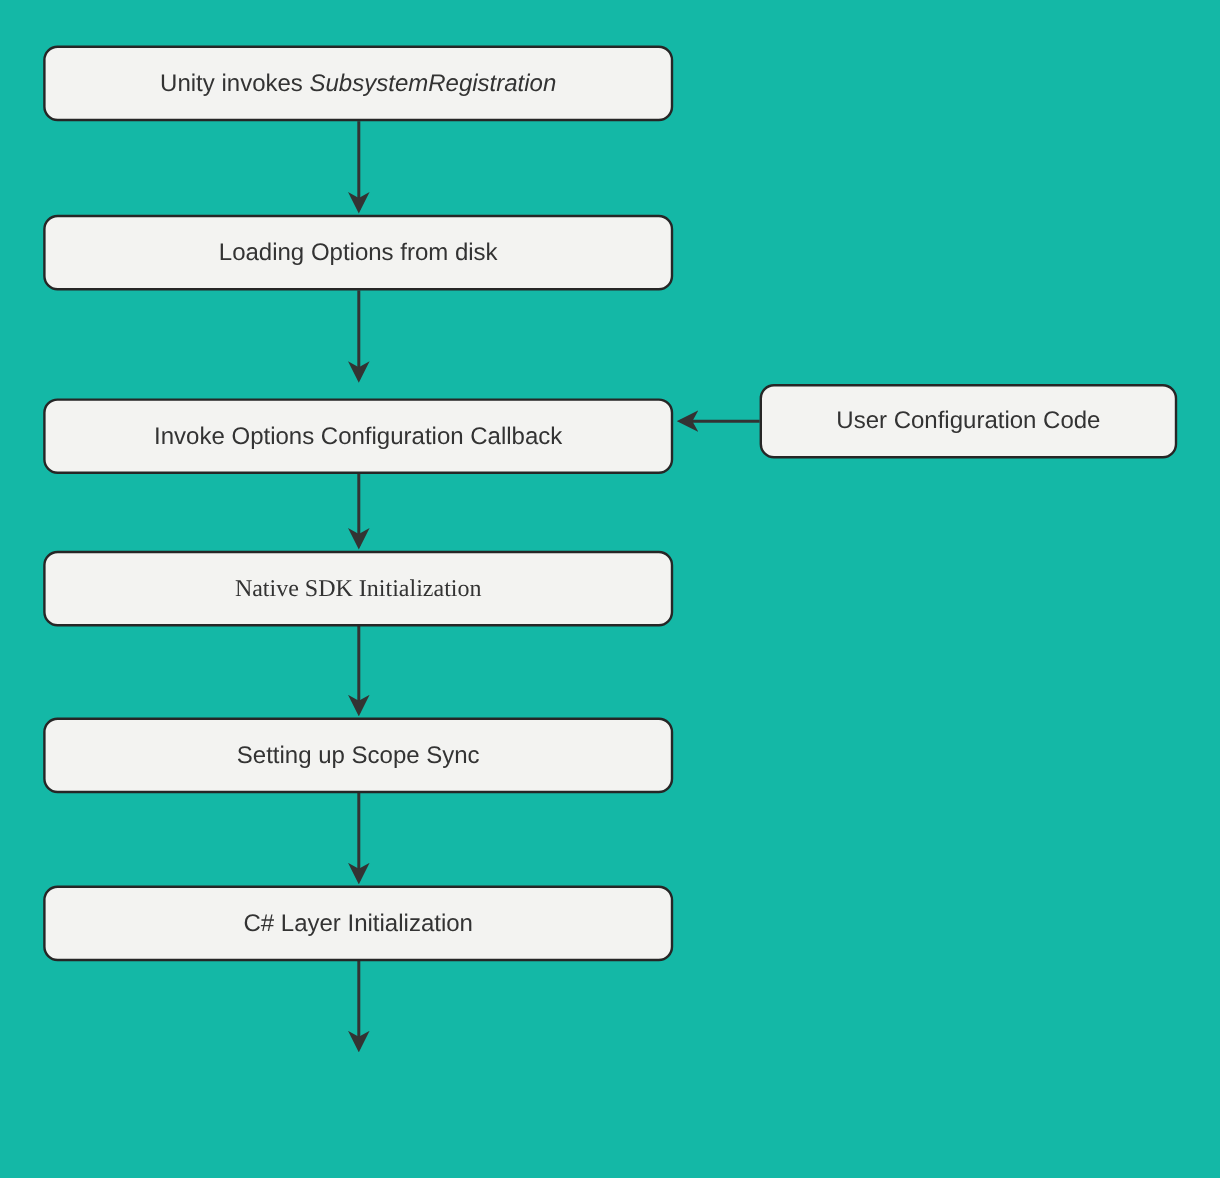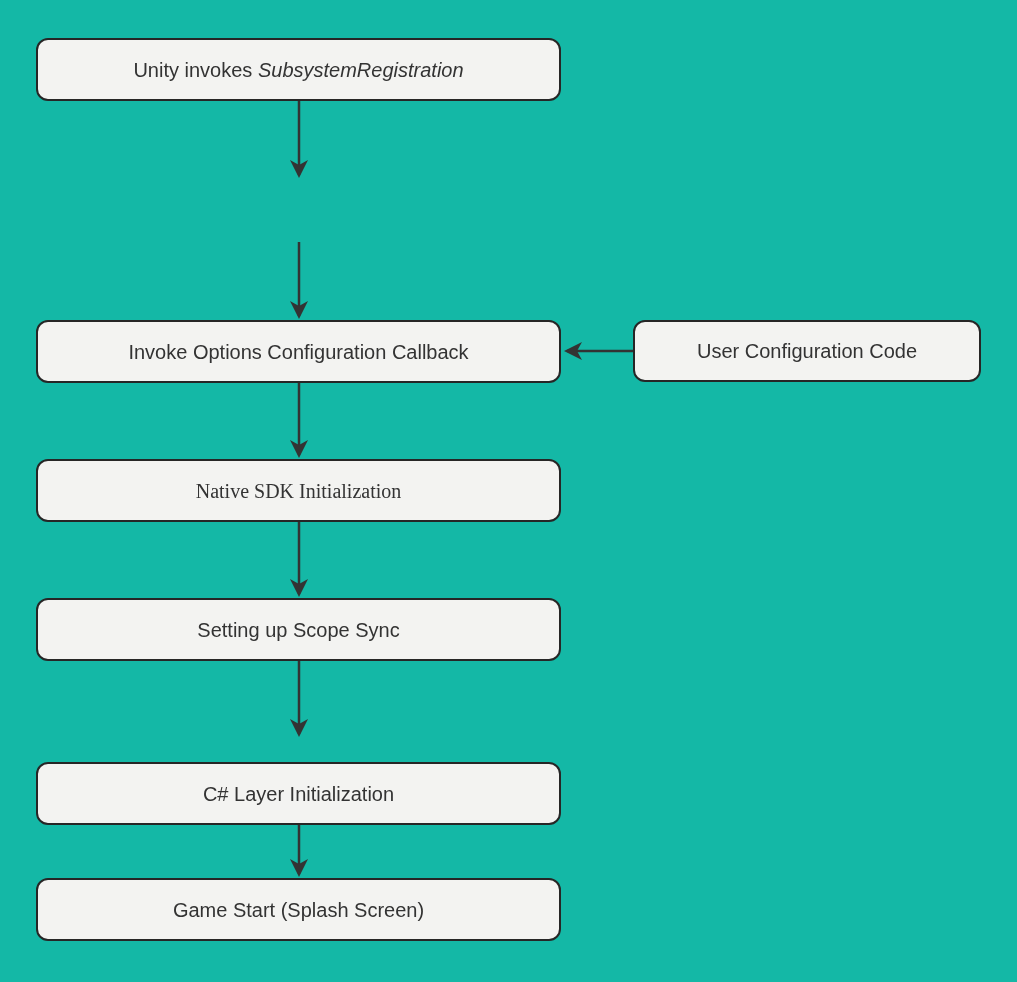--- a/index.html
+++ b/index.html
@@ -35,24 +35,24 @@
     color: #333333;
     font-size: 20px;
     line-height: 1.2;
     text-align: center;
     white-space: nowrap;
   }
   
   .main { left: 36px; width: 525px; height: 63px; }
   .n1 { top: 38px;  }
   .n2 { top: 179px; }
-  .n3 { top: 320px; }
+  .n3 { top: 332px; }
   .n4 { top: 459px; font-family: Liberation Serif, serif; }
   .n5 { top: 598px; justify-content: center; }
-  .n6 { top: 738px; margin-top: 24px; }
+  .n6 { top: 738px; }
   .n7 { top: 878px; }
   
   .side { left: 633px; top: 320px; width: 348px; height: 62px; }
   .label-prefix { white-space: pre; }
   .label-italic { font-style: italic; }
 </style>
 </head>
 <body>
 
 <div class="canvas">
@@ -71,20 +71,23 @@
     <line x1="299" y1="660" x2="299" y2="734" stroke="#333333" stroke-width="2.5" marker-end="url(#arrowhead)"></line>
     <line x1="299" y1="800" x2="299" y2="874" stroke="#333333" stroke-width="2.5" marker-end="url(#arrowhead)"></line>
   </svg>
 
   <div class="flow-node main n1">
     <span>
       <span class="label-prefix">Unity invokes </span><span class="label-italic">SubsystemRegistration</span>
     </span>
   </div>
 
+  <div class="flow-node main n2">
+    <span>Loading Options from disk</span>
+  </div>
 
   <div class="flow-node main n3">
     <span>Invoke Options Configuration Callback</span>
   </div>
 
   <div class="flow-node side">
     <span>User Configuration Code</span>
   </div>
 
   <div class="flow-node main n4">
@@ -92,17 +95,14 @@
   </div>
 
   <div class="flow-node main n5">
     <span>Setting up Scope Sync</span>
   </div>
 
   <div class="flow-node main n6">
     <span>C# Layer Initialization</span>
   </div>
 
-  <div class="flow-node main n7">
-    <span>Game Start (Splash Screen)</span>
-  </div>
 
 </div>
 
 </body></html>

